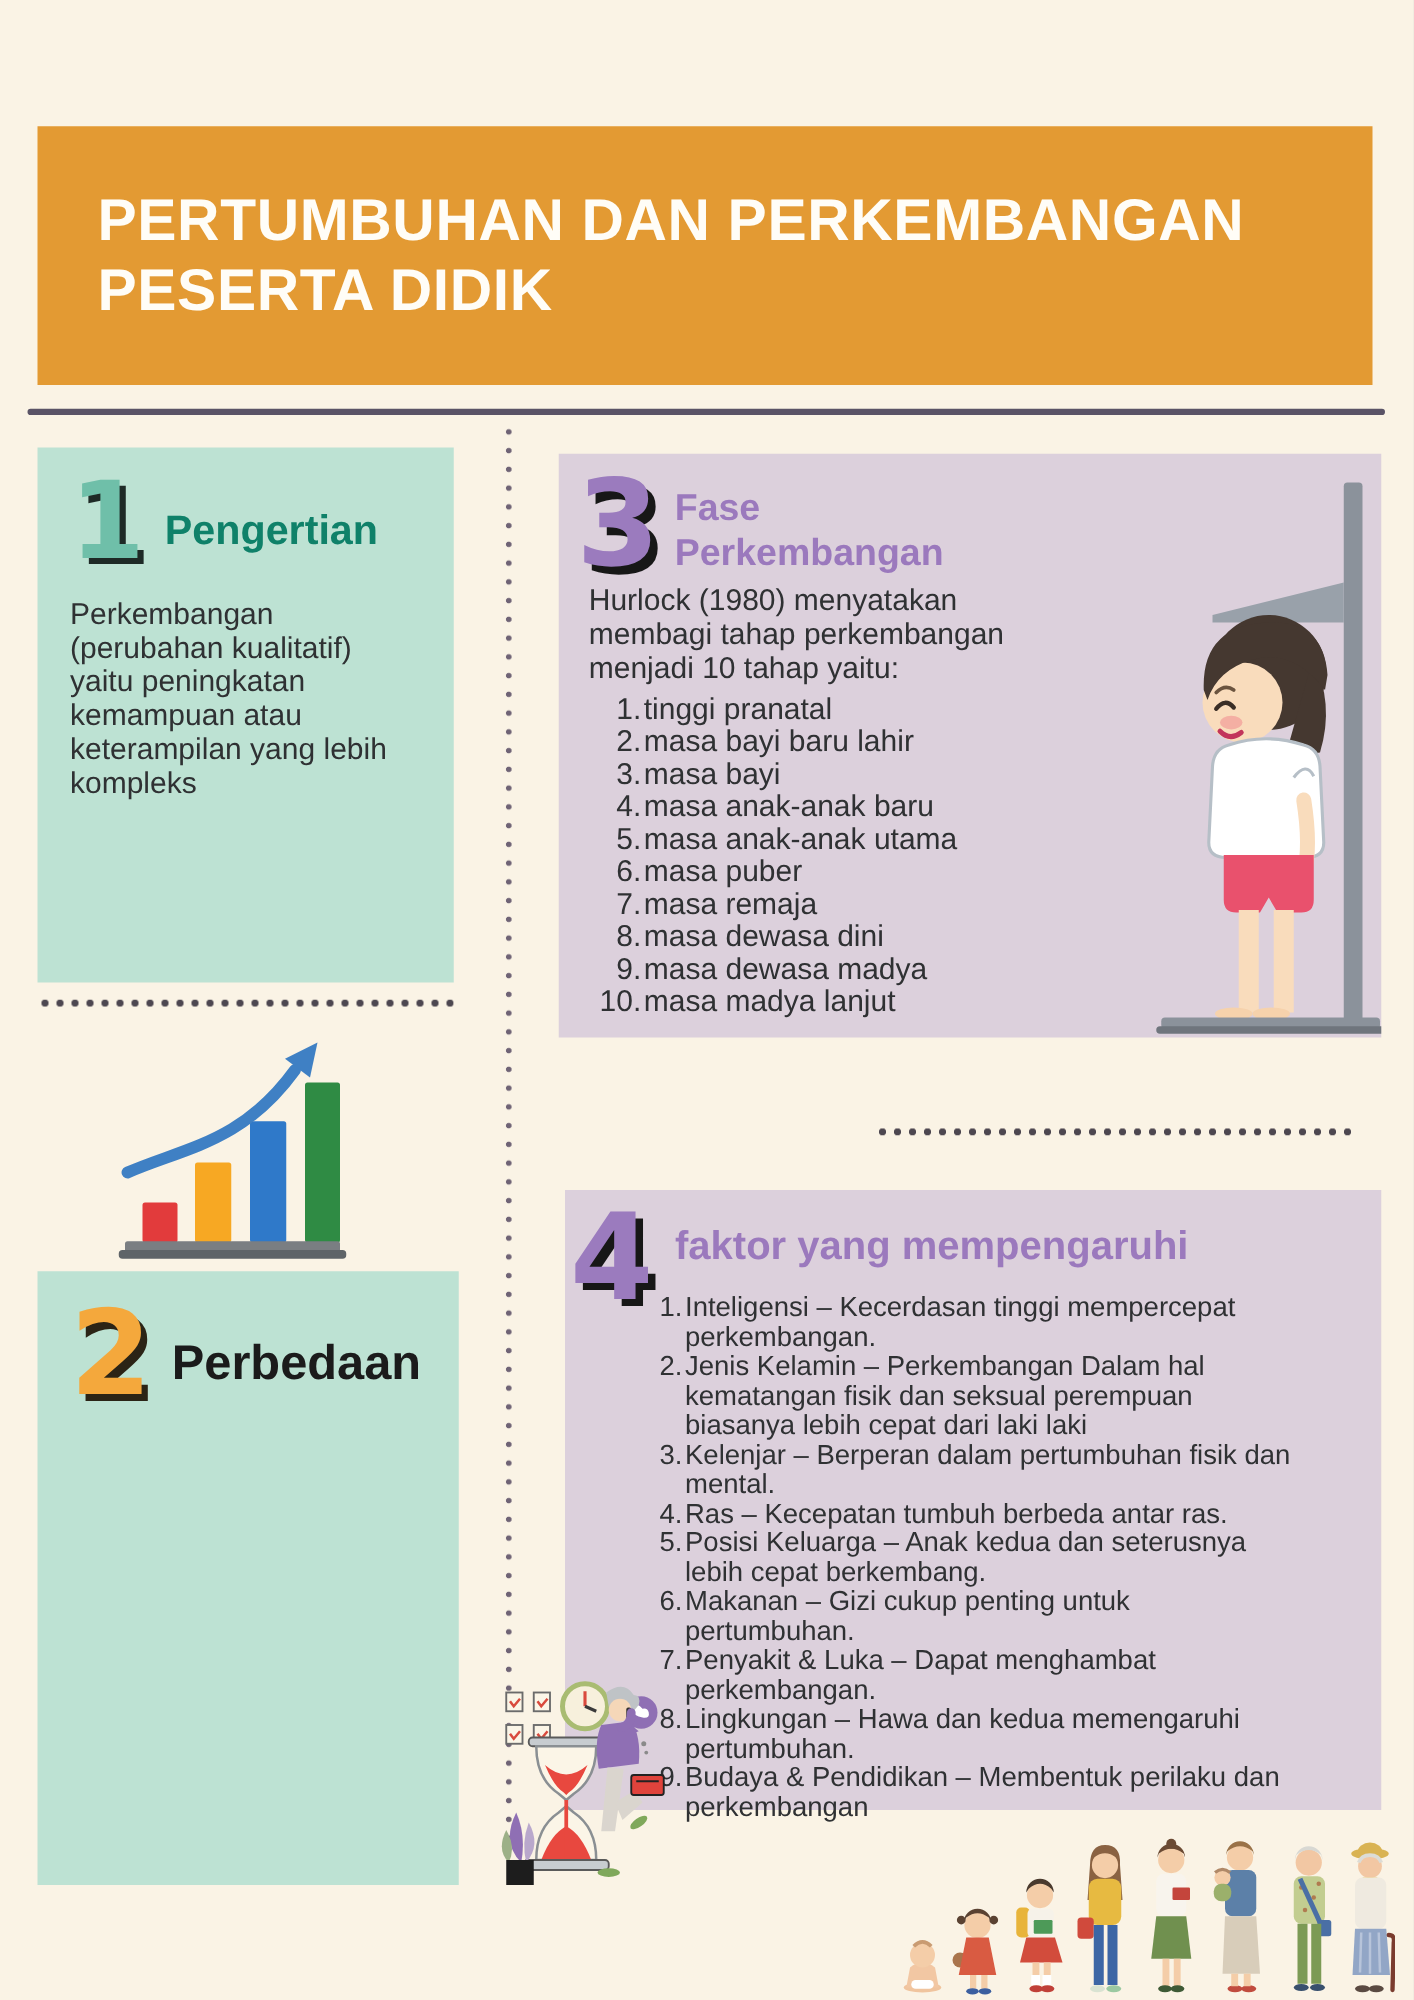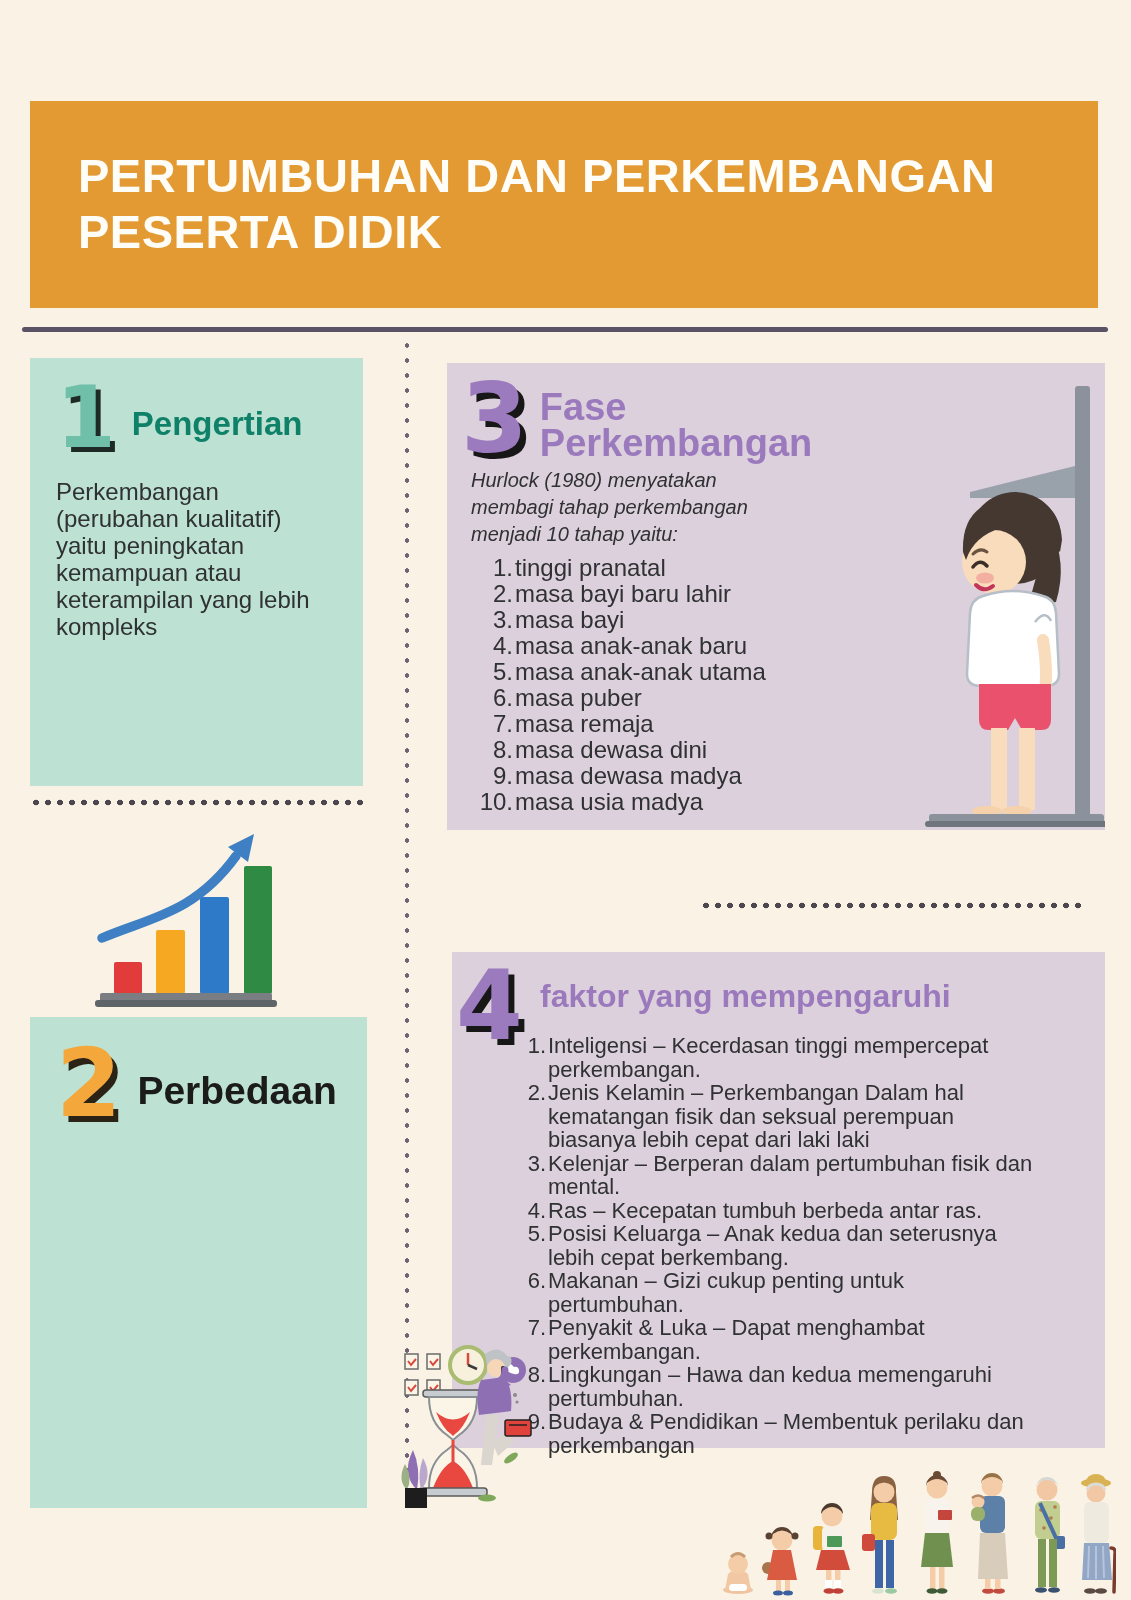--- a/index.html
+++ b/index.html
@@ -32,30 +32,30 @@
   .sec4{left:452px;top:952px;width:653px;height:496px;}
 
   .bignum{font-family:"DejaVu Sans",sans-serif;font-weight:bold;line-height:1;}
   .num-teal{font-size:86px;color:#6FBFA9;text-shadow:5px 5px 0 #1E2A26;}
   .num-orange{font-size:94px;color:#F4A83C;text-shadow:5px 6px 0 #2B2416;}
   .num-purple{font-size:96px;color:#9B7BBE;text-shadow:6px 6px 0 #171717;}
 
   .head-row{position:absolute;display:flex;align-items:center;}
   .t-teal{font-size:33px;font-weight:bold;color:#0F8169;margin-left:16px;margin-top:14px;}
   .t-black{font-size:39px;font-weight:bold;color:#1B1B1B;margin-left:16px;margin-top:14px;}
-  .t-purple{font-size:38px;line-height:36px;font-weight:bold;color:#9B79BD;margin-left:12px;margin-top:12px;}
+  .t-purple{font-size:30px;line-height:36px;font-weight:bold;color:#9B79BD;margin-left:12px;margin-top:12px;}
   .t-purple-inline{font-size:32px;font-weight:bold;color:#9B79BD;text-align:right;}
 
   .pre{white-space:pre-line;}
   .body-txt{font-size:24px;line-height:27px;color:#2F3133;}
   .body-txt p{margin:0 0 26px 0;}
   .sec2 .body-txt{line-height:28px;}
   .sec2 .body-txt p{margin:0 0 24px 0;}
 
-  .fase-intro{position:absolute;left:24px;top:104px;width:440px;font-size:20px;line-height:27px;font-style:italic;}
+  .fase-intro{position:absolute;left:24px;top:104px;width:440px;font-size:24px;line-height:27px;}
   ol.plain{list-style:none;margin:0;padding:0;}
   .fase-list{position:absolute;left:24px;top:192px;width:440px;font-size:24px;line-height:26px;}
   .fase-list li{display:flex;}
   .fase-list .n{flex:none;width:42px;text-align:right;}
   .fase-list .t{margin-left:2px;}
 
   .faktor-list{position:absolute;left:60px;top:82px;width:526px;font-size:22px;line-height:23.5px;}
   .faktor-list li{display:flex;}
   .faktor-list .n{flex:none;width:34px;text-align:right;}
   .faktor-list .t{margin-left:2px;width:490px;}
@@ -155,21 +155,21 @@
       <li>
           <span class="n">8.</span>
           <span class="t">masa dewasa dini</span>
         </li>
       <li>
           <span class="n">9.</span>
           <span class="t">masa dewasa madya</span>
         </li>
       <li>
           <span class="n">10.</span>
-          <span class="t">masa usia madya</span>
+          <span class="t">masa madya lanjut</span>
         </li>
     </ol>
 
     <svg class="abs" style="left:468px;top:15px;" width="190" height="452" viewBox="0 0 190 452">
       <rect x="160" y="8" width="15" height="432" rx="3" fill="#8B929B"></rect>
       <polygon points="55,114 160,88 160,120 55,120" fill="#99A1AA"></polygon>
       <circle cx="100" cy="160" r="46" fill="#453830"></circle>
       <path d="M135 150 q18 34 6 74 l-28 4 z" fill="#453830"></path>
       <circle cx="79" cy="184" r="32" fill="#F9DCBC"></circle>
       <path d="M48 174 q-2 -52 52 -54 q44 -2 47 42 l-2 12 q-26 -34 -59 -24 q-27 8 -35 32 z" fill="#453830"></path>

